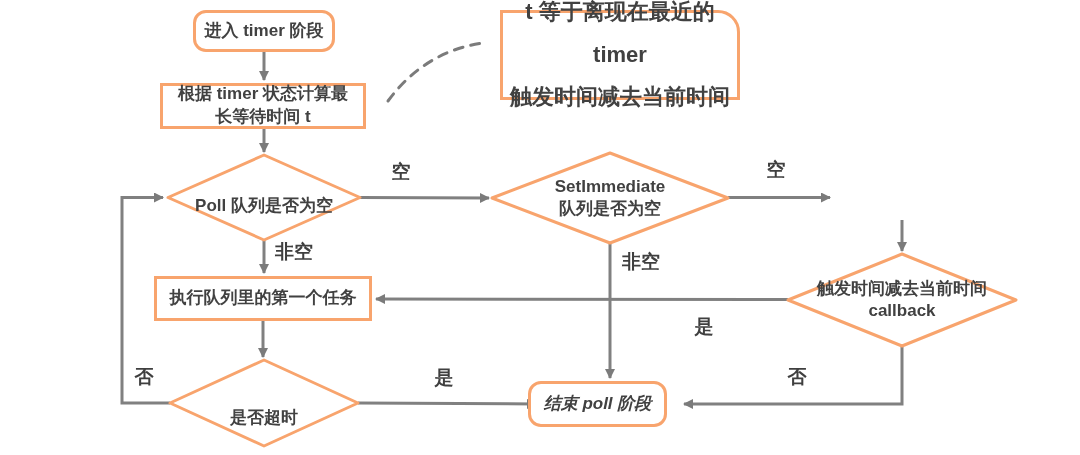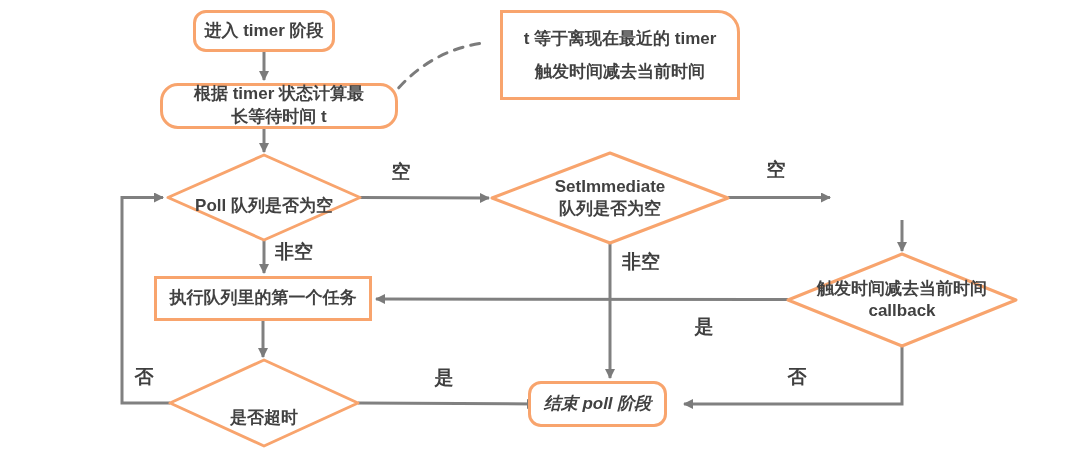--- a/index.html
+++ b/index.html
@@ -34,21 +34,21 @@
     text-align: center;
     font-weight: bold;
     font-size: 17px;
     line-height: 1.35;
     white-space: pre-line;
     color: var(--text);
   }
   .node.rounded { border-radius: 13px; }
   .node.note {
     border-radius: 0 22px 0 0;
-    font-size: 17px;
+    font-size: 22px;
     line-height: 1.95;
   }
   .dlabel {
     position: absolute;
     display: flex;
     align-items: center;
     justify-content: center;
     text-align: center;
     font-weight: bold;
     font-size: 17px;
@@ -98,21 +98,21 @@
     <g fill="#ffffff" stroke="#F8A46D" stroke-width="3" stroke-linejoin="round">
       <polygon points="264,155 360,197.5 264,240 168,197.5"></polygon>
       <polygon points="610,153 728,198 610,243 492,198"></polygon>
       <polygon points="902,254 1016,300 902,346 788,300"></polygon>
       <polygon points="264,360 358,403 264,446 170,403"></polygon>
     </g>
   </svg>
 
   <div class="node rounded" style="left:193px; top:10px; width:142px; height:42px;">进入 timer 阶段</div>
 
-  <div class="node" style="left:160px; top:83px; width:238px; height:46px;border-radius:18px;">根据 timer 状态计算最
+  <div class="node" style="left:160px; top:83px; width:206px; height:46px;">根据 timer 状态计算最
 长等待时间 t</div>
 
   <div class="node note" style="left:500px; top:10px; width:240px; height:90px;">t 等于离现在最近的 timer
 触发时间减去当前时间</div>
 
 
   <div class="node" style="left:154px; top:276px; width:218px; height:45px;">执行队列里的第一个任务</div>
 
   <div class="node rounded" style="left:528px; top:381px; width:139px; height:46px;font-style:italic;">结束 poll 阶段</div>
 

